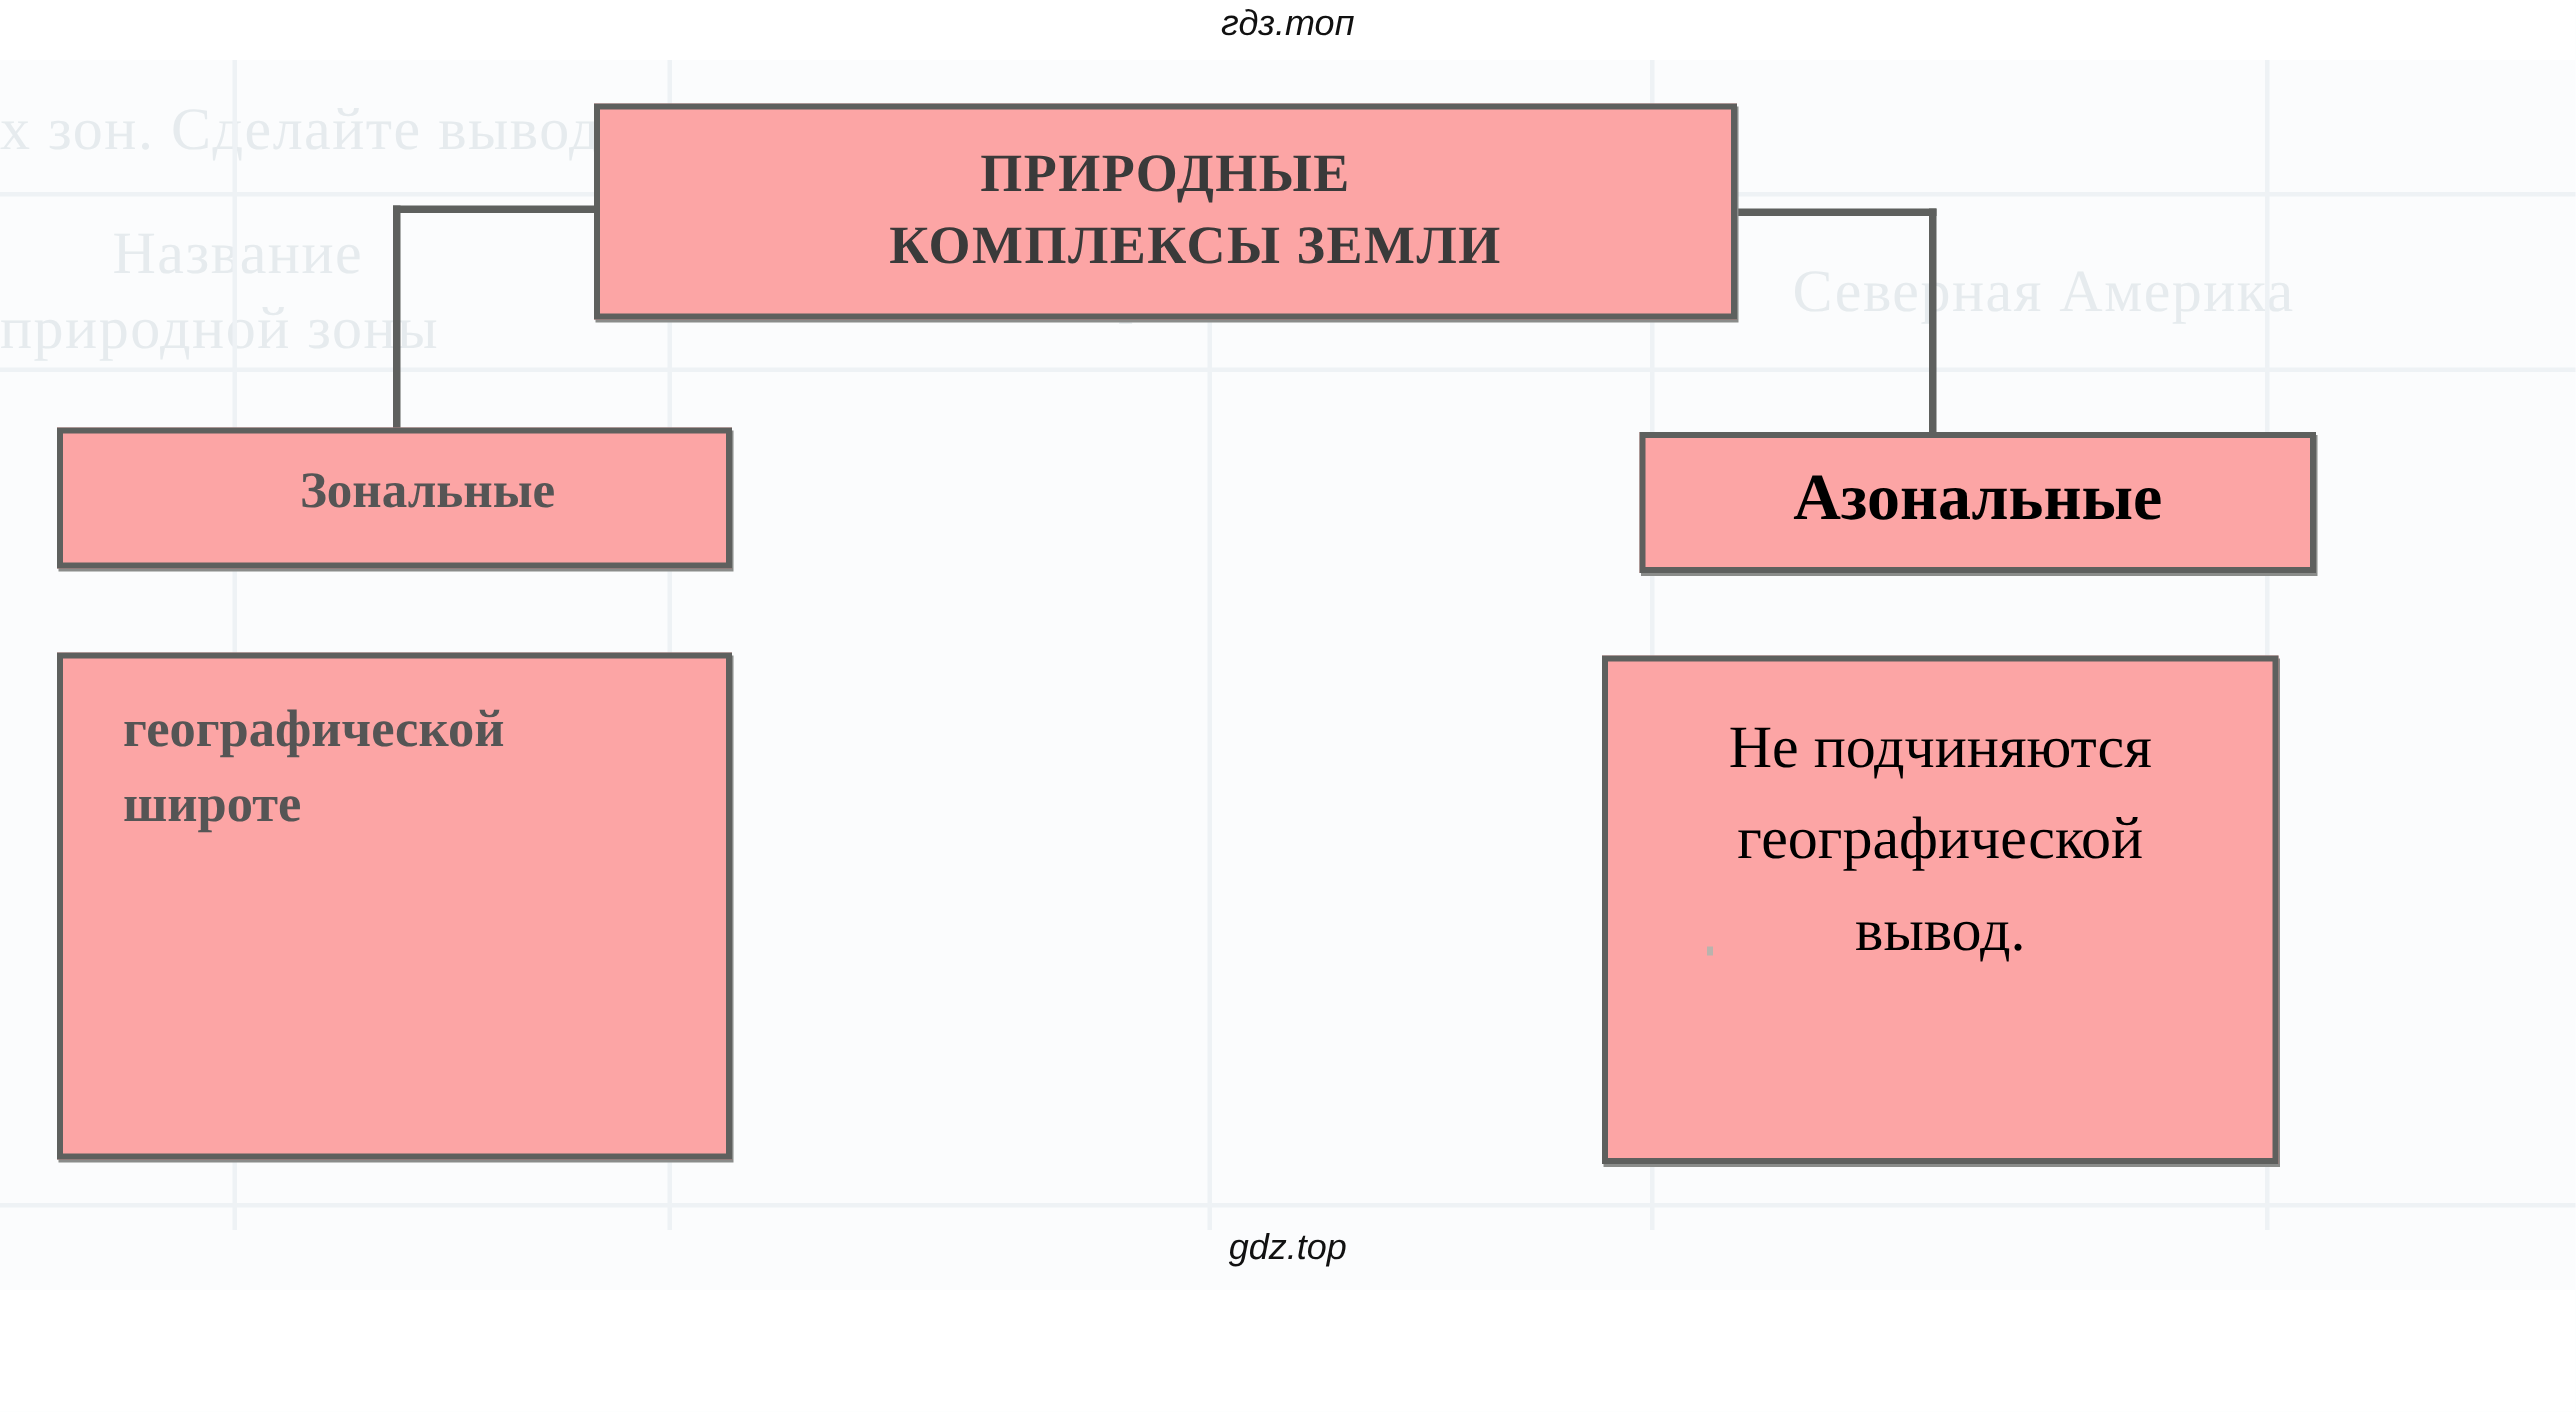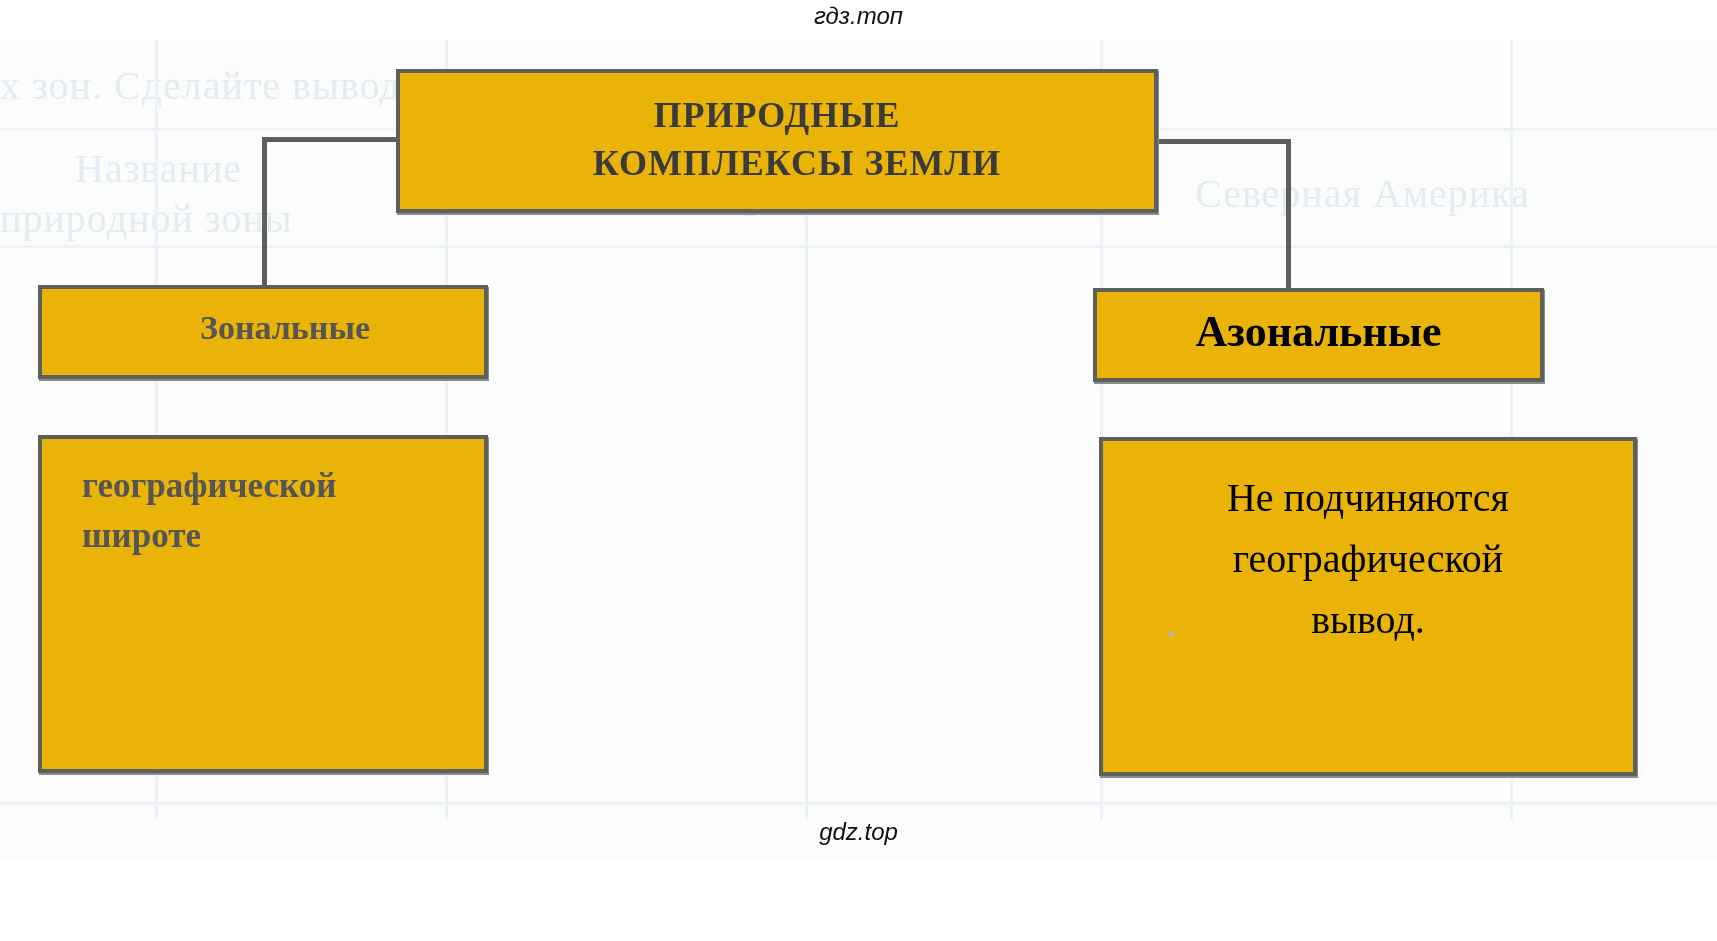--- a/index.html
+++ b/index.html
@@ -18,21 +18,21 @@
   .scan { position: absolute; left: 0; top: 40px; width: 1717px; height: 820px; background: #fbfcfd; }
   .ghost-text {
     position: absolute; color: #e6ebee; font-family: "Liberation Serif", serif;
     font-size: 40px; white-space: nowrap; letter-spacing: 1px;
   }
   .ghost-vline { position: absolute; width: 3px; background: #eef2f5; }
   .ghost-hline { position: absolute; height: 3px; background: #eef2f5; }
 
   .box {
     position: absolute; box-sizing: border-box;
-    border: 4px solid #5e605e; background: #eab308;
+    border: 4px solid #5e605e; background: #fca5a5;
     box-shadow: 1px 2px 0 #8a8c8a;
   }
   .line { position: absolute; background: #5e605e; }
 
   .title-text {
     position: absolute; left: 0; right: 0; text-align: center;
     font-weight: bold; font-size: 36px; color: #3a3a3a; line-height: 60px; letter-spacing: 1px;
   }
   .cat-zonal {
     position: absolute; left: 0; right: 0; top: 20px; text-align: center;
@@ -91,21 +91,21 @@
 <div class="box" style="left:38px; top:435px; width:450px; height:338px;">
   <div class="desc-zonal">
     <span class="desc-line">географической</span>
     <span class="desc-line">широте</span>
   </div>
 </div>
 
 <div class="box" style="left:1093px; top:288px; width:451px; height:94px;">
   <div class="cat-azonal">Азональные</div>
 </div>
-<div class="box" style="left:1099px; top:437px; width:538px; height:339px;">
+<div class="box" style="left:1068px; top:437px; width:451px; height:339px;">
   <div class="desc-azonal">
     <span class="desc-line">Не подчиняются</span>
     <span class="desc-line">географической</span>
     <span class="desc-line">вывод.</span>
   </div>
   <div class="speck" style="left:66px; top:190px;"></div>
 </div>
 
 <div class="watermark" id="wm-bottom">gdz.top</div>
 

